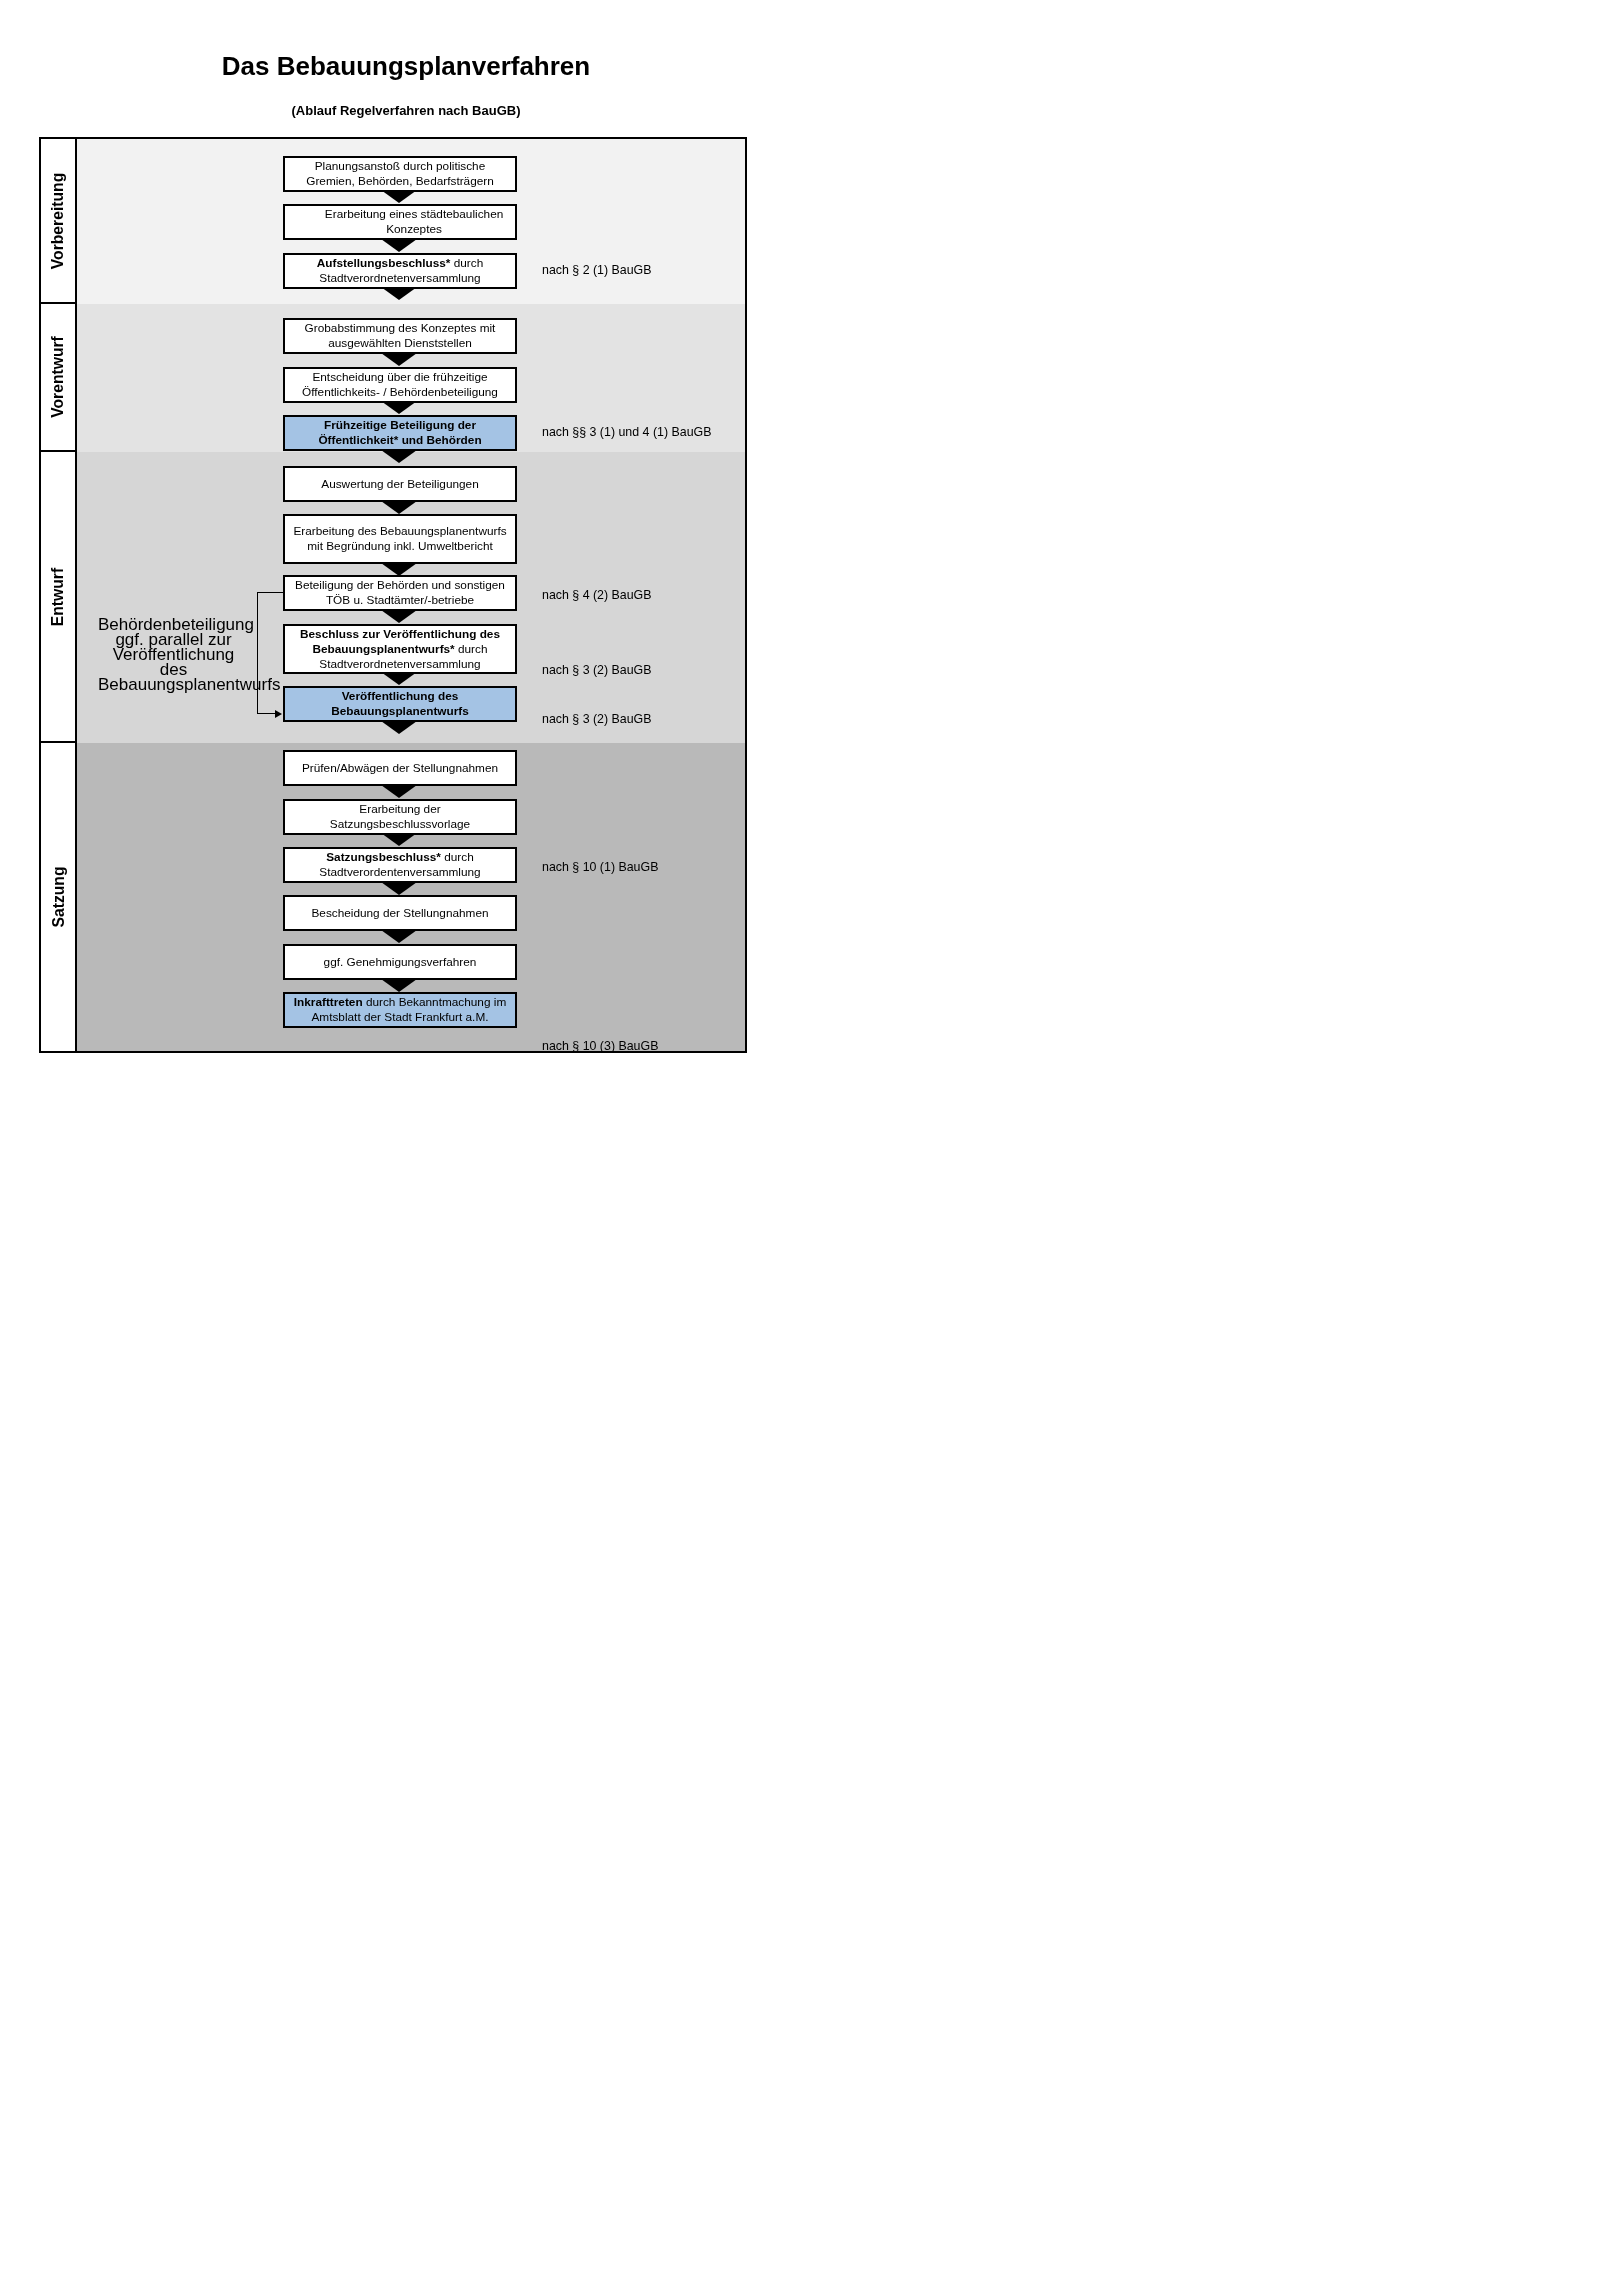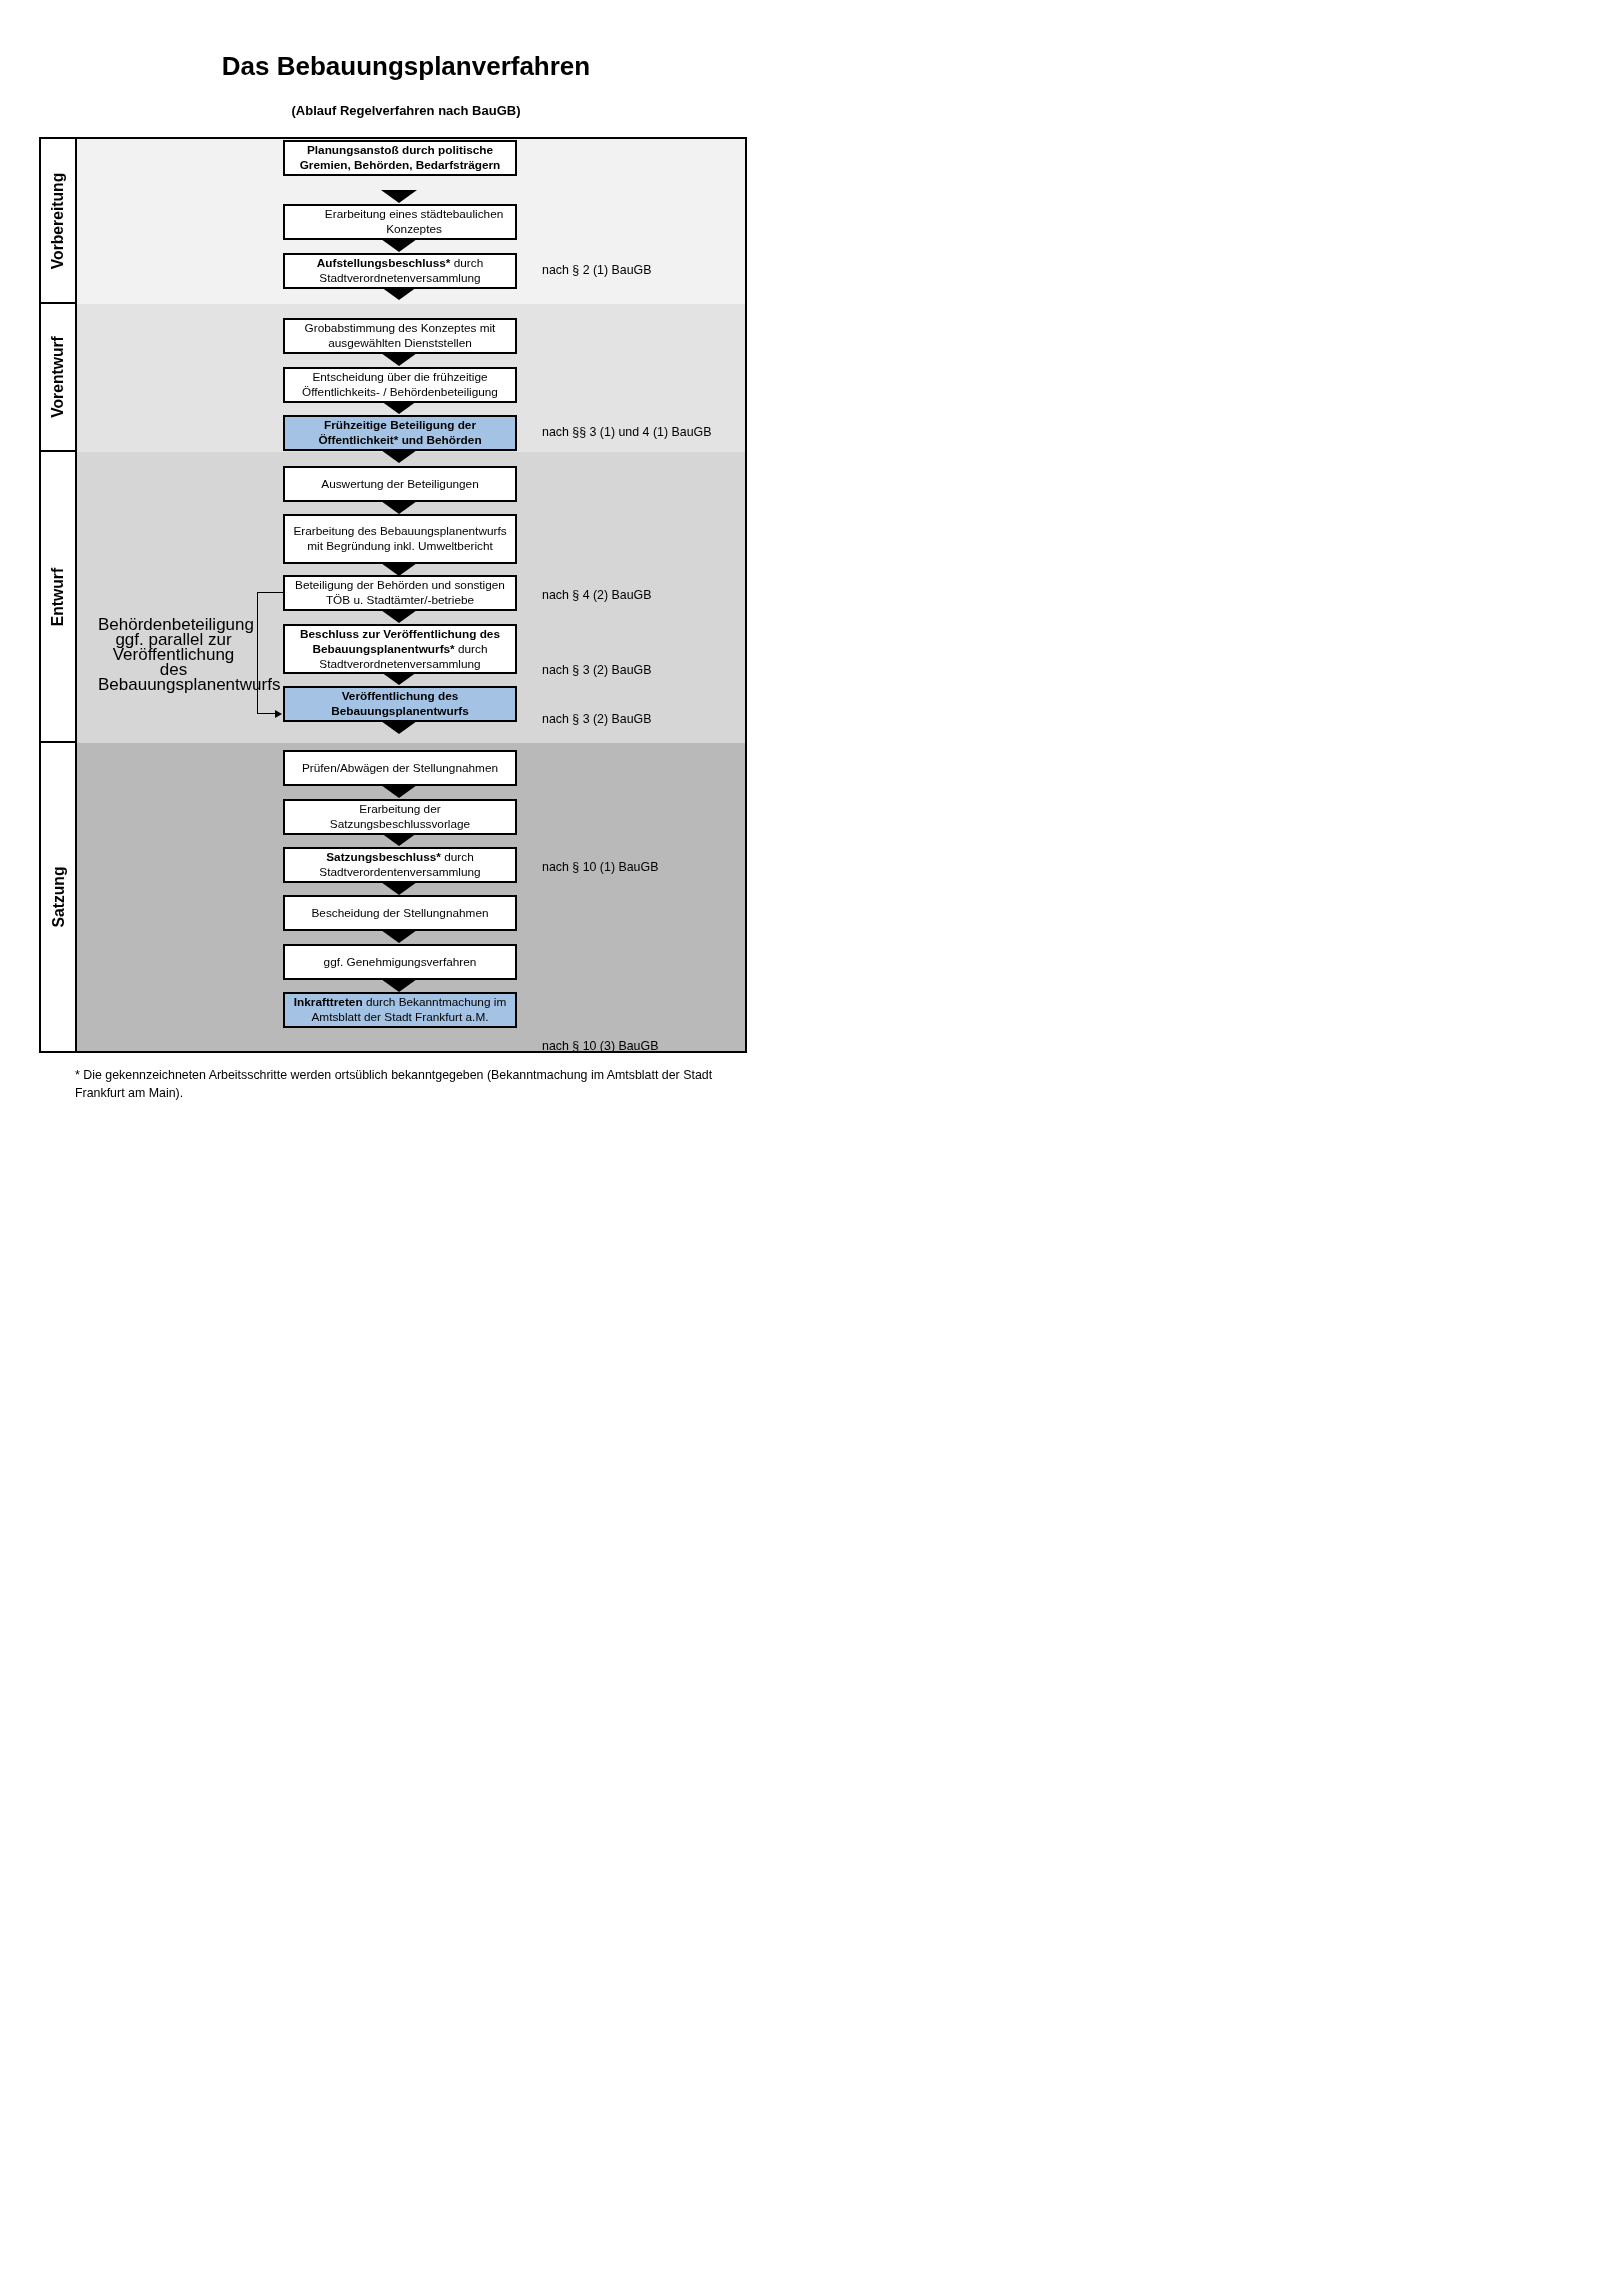--- a/index.html
+++ b/index.html
@@ -86,21 +86,21 @@
       <span class="phase-label">Vorentwurf</span>
     </div>
     <div class="phase-cell pc3 sep">
       <span class="phase-label">Entwurf</span>
     </div>
     <div class="phase-cell pc4">
       <span class="phase-label">Satzung</span>
     </div>
   </div>
 
-  <div class="step" style="top:140px;height:36px;font-weight:bold;">
+  <div class="step" style="top:156px;height:36px;">
     <div><span class="b"></span><span>Planungsanstoß durch politische Gremien, Behörden, Bedarfsträgern</span></div>
   </div>
   <div class="arrow" style="top:190px;"></div>
 
   <div class="step" style="top:204px;height:36px;padding-left:32px;">
     <div><span class="b"></span><span>Erarbeitung eines städtebaulichen Konzeptes</span></div>
   </div>
   <div class="arrow" style="top:239px;"></div>
 
   <div class="step" style="top:253px;height:36px;">
@@ -183,18 +183,15 @@
   <div class="step" style="top:944px;height:36px;">
     <div><span class="b"></span><span>ggf. Genehmigungsverfahren</span></div>
   </div>
   <div class="arrow" style="top:979px;"></div>
 
   <div class="step blue" style="top:992px;height:36px;">
     <div><span class="b">Inkrafttreten</span><span> durch Bekanntmachung im Amtsblatt der Stadt Frankfurt a.M.</span></div>
   </div>
   <div class="legal" style="top:1039px;">nach § 10 (3) BauGB</div>
 
-  <div class="footnote">
-    <span class="b">*</span><span> Die gekennzeichneten Arbeitsschritte werden ortsüblich bekanntgegeben (Bekanntmachung im Amtsblatt  der Stadt Frankfurt am Main).</span>
-  </div>
 
 </div>
 
 
 </body></html>

